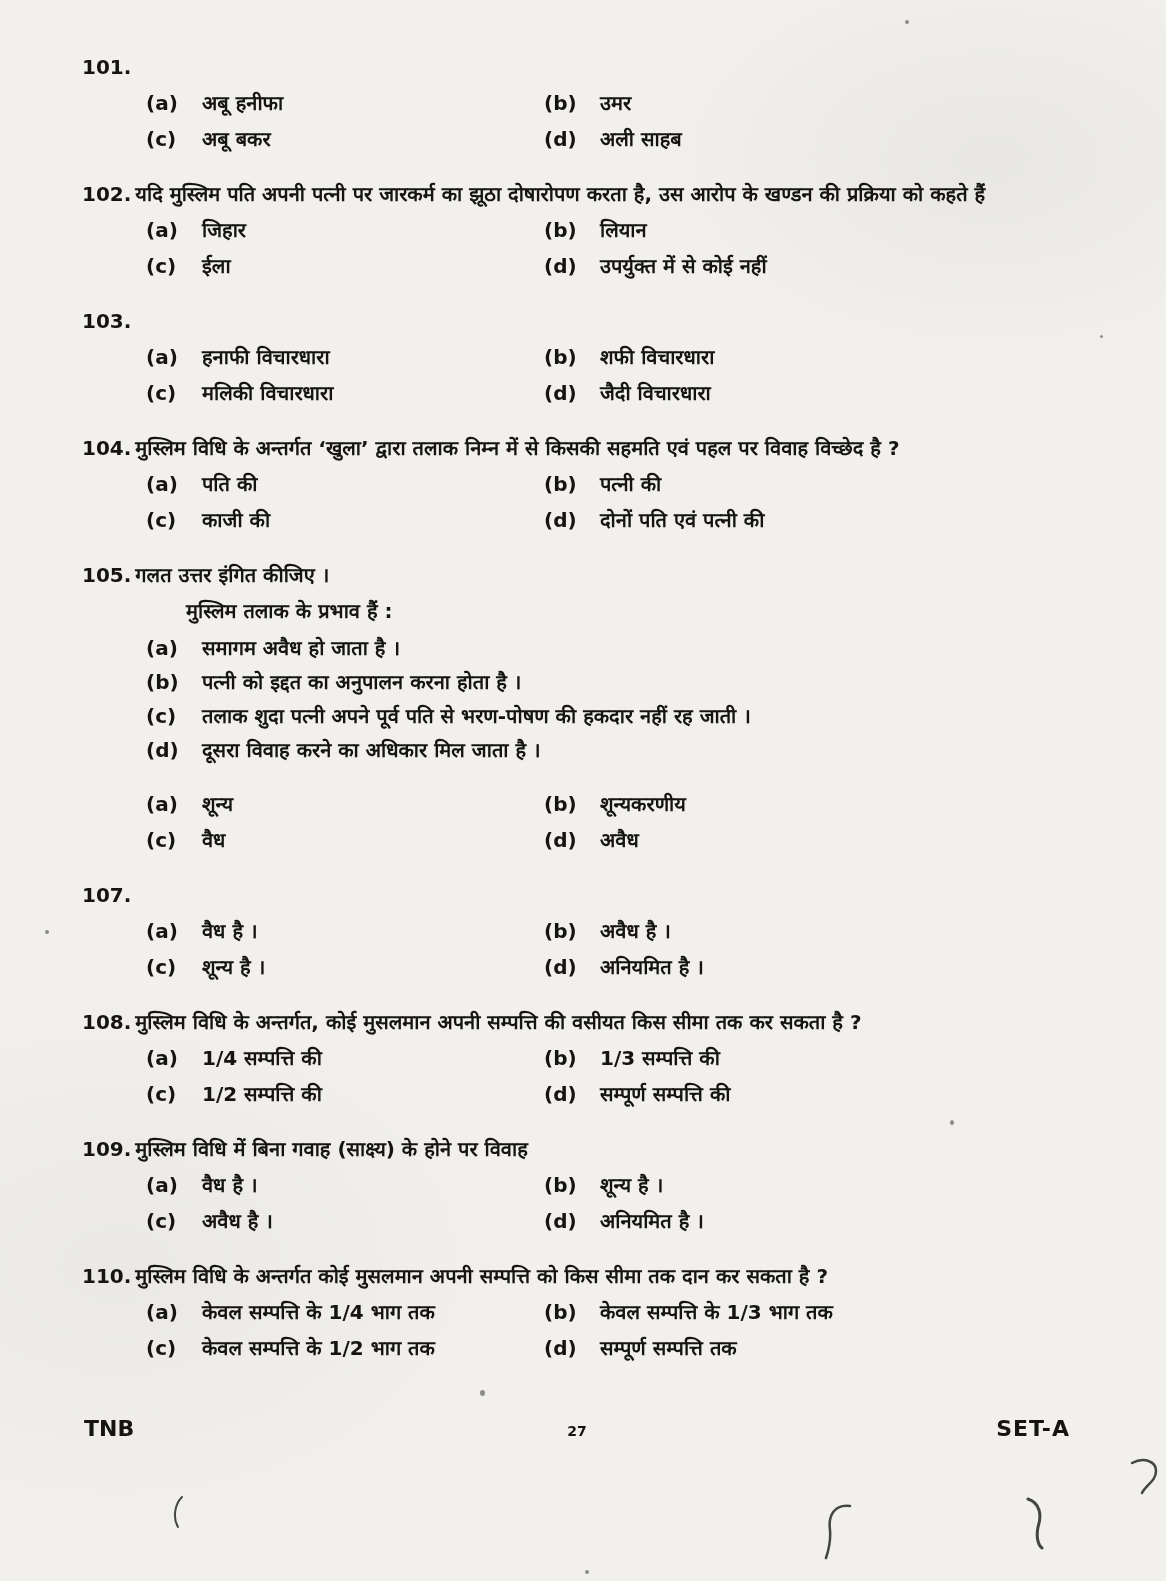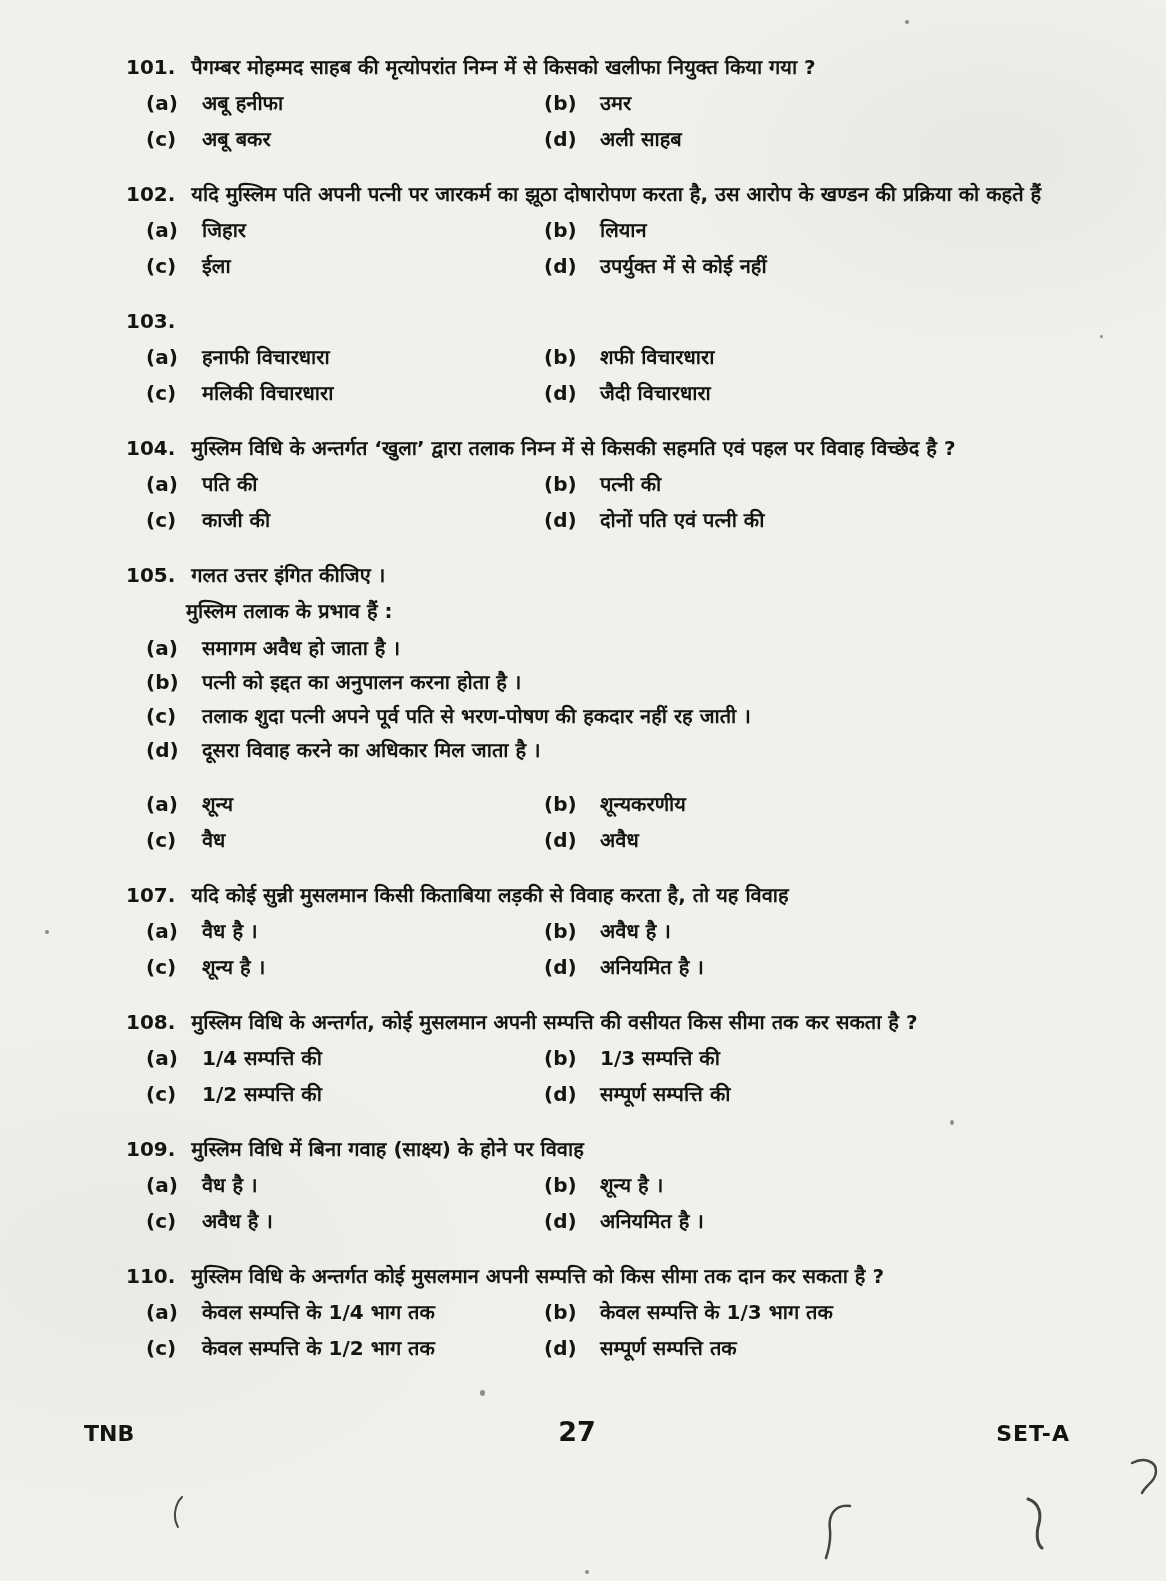--- a/index.html
+++ b/index.html
@@ -10,21 +10,21 @@
     background:
       radial-gradient(ellipse 500px 300px at 85% 10%, rgba(0,0,0,0.04), transparent 70%),
       radial-gradient(ellipse 600px 400px at 10% 80%, rgba(0,0,0,0.03), transparent 70%),
       #f1f0ed;
     font-family: "DejaVu Sans", sans-serif;
     color: #151412;
     overflow: hidden;
   }
   .content { padding: 54px 56px 0 82px; }
   .question { margin-bottom: 29px; }
-  .q-head { display: flex; gap: 16px; font-size: 20px; font-weight: 700; line-height: 1.3; margin-left: 44px; }
+  .q-head { display: flex; gap: 4px; font-size: 20px; font-weight: 700; line-height: 1.3; }
   .q-num { min-width: 48px; flex: 0 0 auto; }
   .options {
     display: grid;
     grid-template-columns: 398px 1fr;
     row-gap: 11px;
     margin: 11px 0 0 64px;
     font-size: 20px;
     font-weight: 700;
     line-height: 1.25;
   }
@@ -34,35 +34,34 @@
   .substem { margin: 9px 0 12px 104px; font-size: 20px; font-weight: 700; }
   .footer {
     display: grid;
     grid-template-columns: 1fr auto 1fr;
     align-items: baseline;
     padding: 26px 96px 0 84px;
     font-size: 22px;
     font-weight: 700;
   }
   .footer .left  { justify-self: start; text-align: right; }
-  .footer .center{ justify-self: center; font-size: 27px; }
+  .footer .center{ justify-self: center; font-size: 14px; }
   .footer .right { justify-self: end; letter-spacing: 1px; }
   .artifact { position: absolute; stroke: #1a1a1a; fill: none; stroke-linecap: round; opacity: .8; }
   .speck { position: absolute; background: #3a3a38; border-radius: 50%; opacity: .55; }
 </style>
 </head>
 <body>
 
 <div class="page">
   <div class="content">
 
     <div class="question">
       <div class="q-head">
         <span class="q-num">101.</span>
-        <span class="q-stem">पैगम्बर मोहम्मद साहब की मृत्योपरांत निम्न में से किसको खलीफा नियुक्त किया गया ?</span>
       </div>
       <div class="options">
         <div class="option">
             <span class="opt-label">(a)</span>
             <span>अबू हनीफा</span>
           </div>
         <div class="option">
             <span class="opt-label">(b)</span>
             <span>उमर</span>
           </div>
@@ -194,21 +193,20 @@
         <div class="option">
             <span class="opt-label">(d)</span>
             <span>अवैध</span>
           </div>
       </div>
     </div>
 
     <div class="question">
       <div class="q-head">
         <span class="q-num">107.</span>
-        <span class="q-stem">यदि कोई सुन्नी मुसलमान किसी किताबिया लड़की से विवाह करता है, तो यह विवाह</span>
       </div>
       <div class="options">
         <div class="option">
             <span class="opt-label">(a)</span>
             <span>वैध है ।</span>
           </div>
         <div class="option">
             <span class="opt-label">(b)</span>
             <span>अवैध है ।</span>
           </div>

